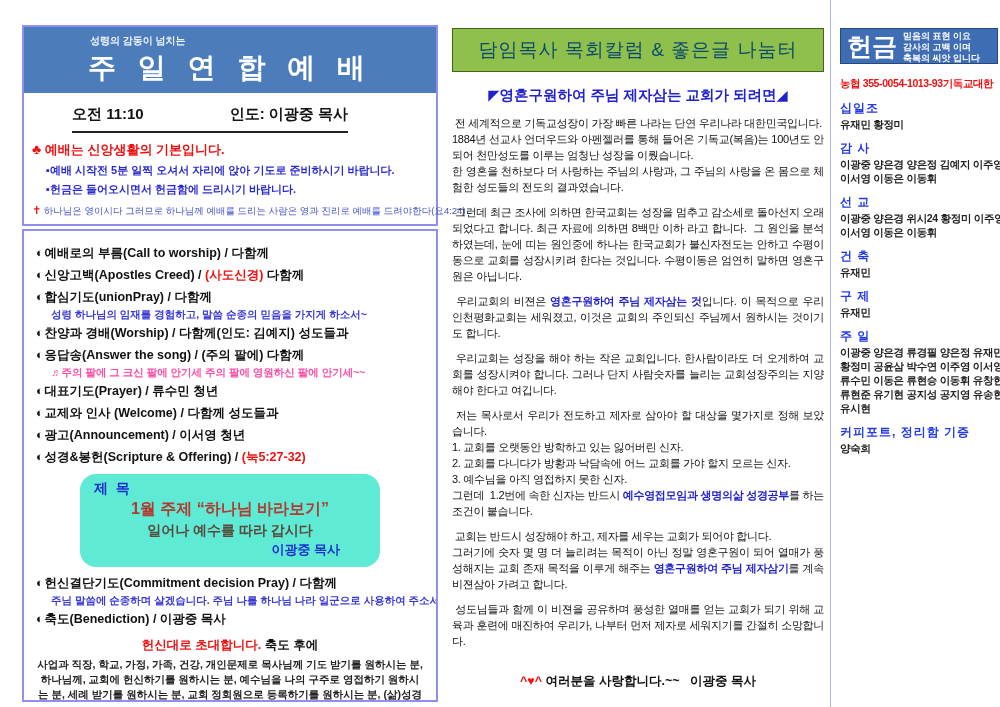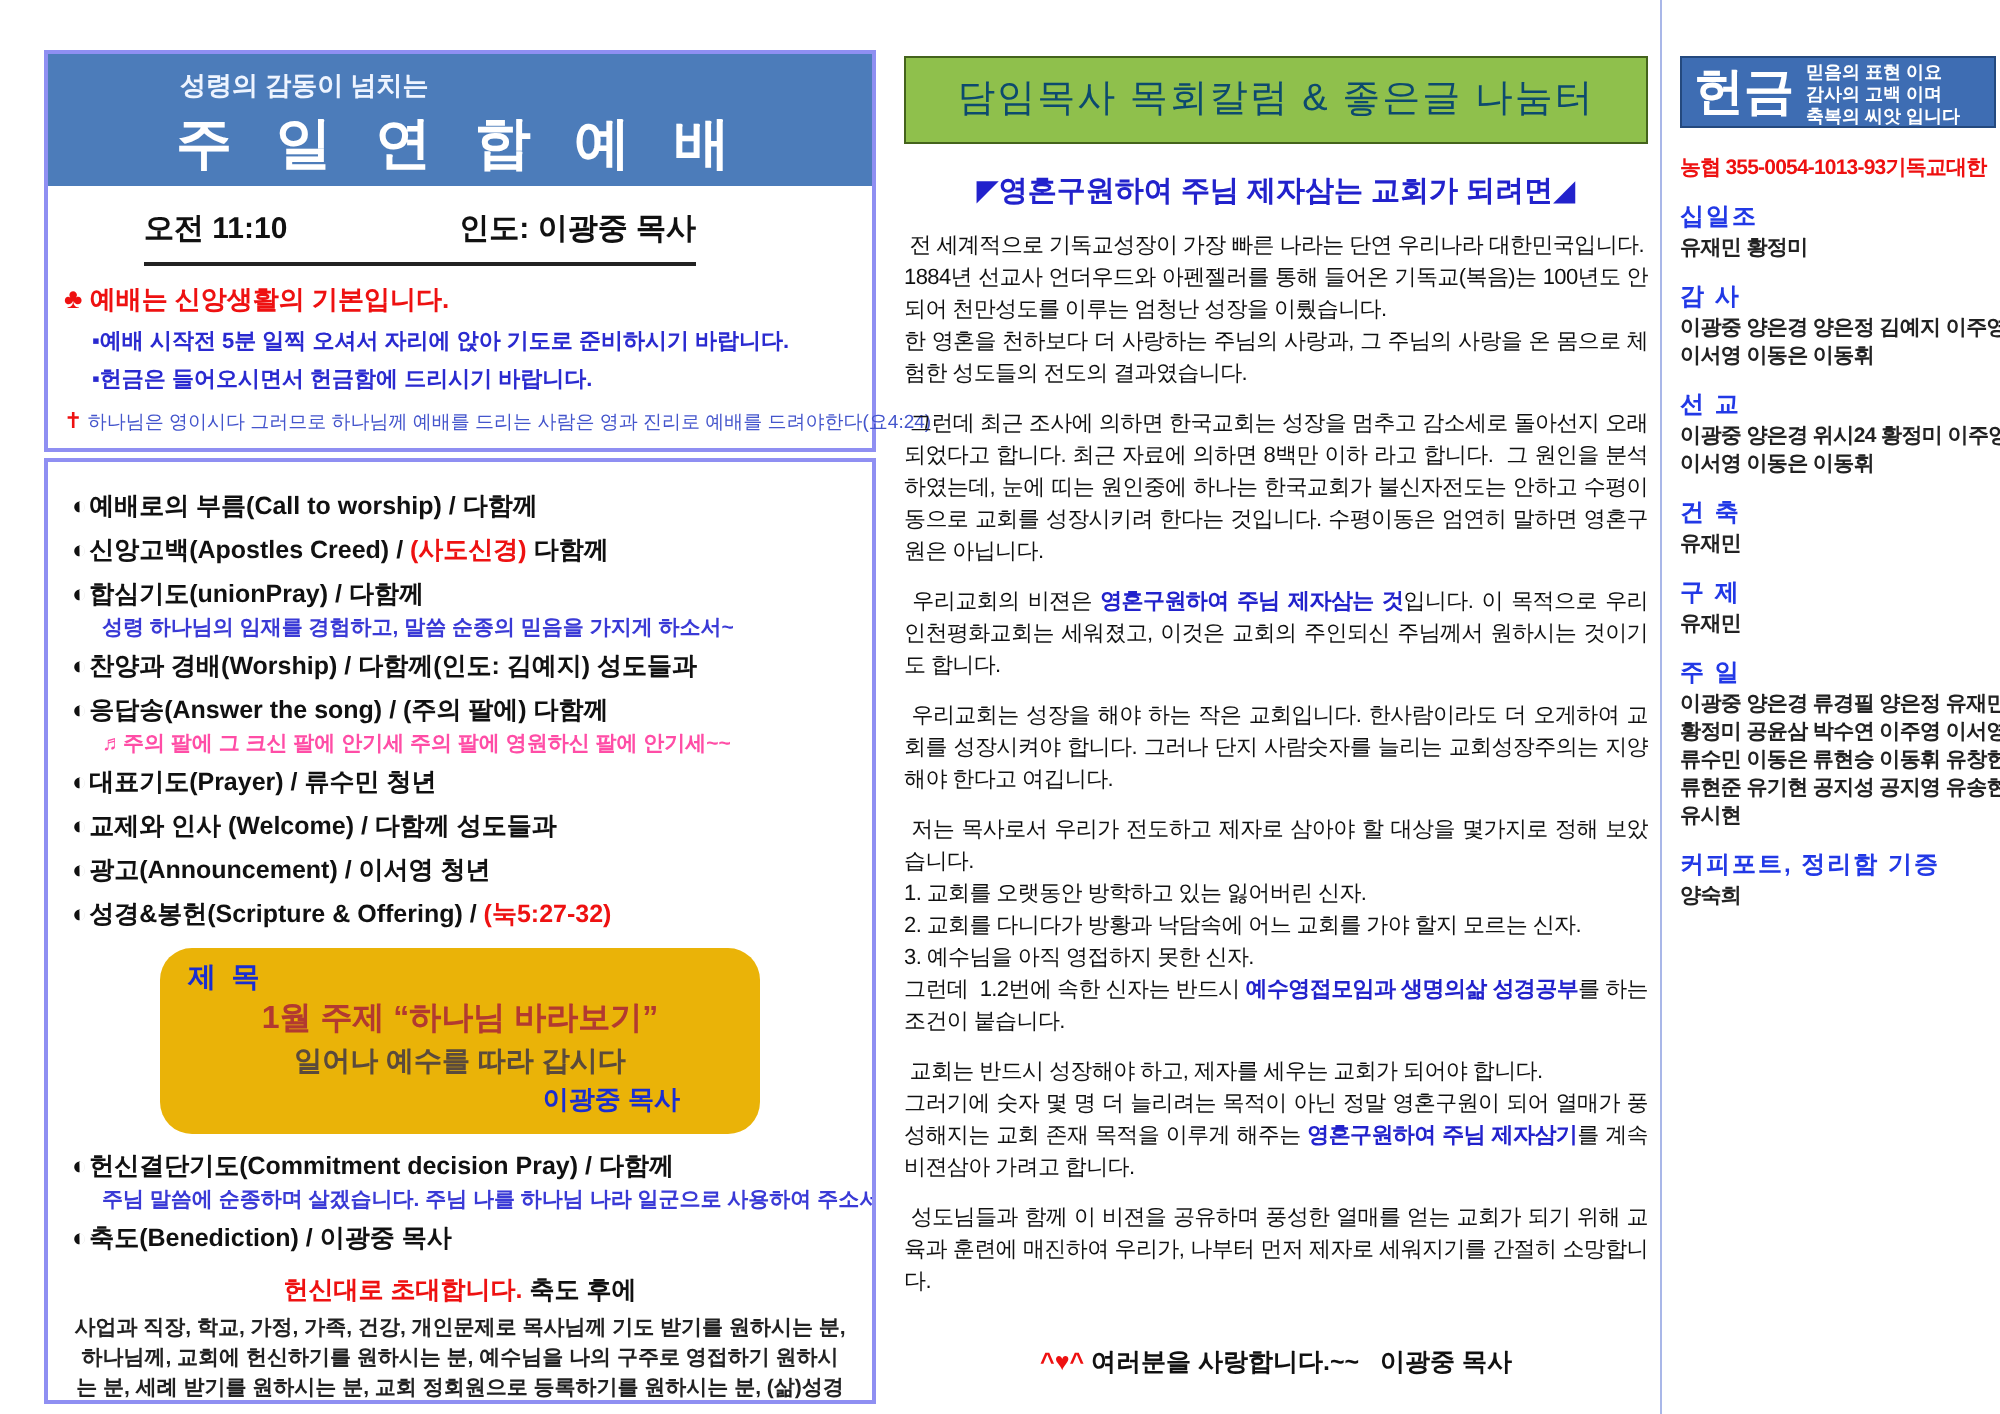--- a/index.html
+++ b/index.html
@@ -3,42 +3,42 @@
 <meta charset="utf-8">
 <style>
   html,body{margin:0;padding:0;background:#fff;}
   .page{position:relative;width:1000px;height:707px;background:#ffffff;overflow:hidden;
         font-family:"Liberation Sans","DejaVu Sans",sans-serif;color:#111;}
 
   
   .left-col{position:absolute;left:22px;top:25px;width:416px;}
   .box{border:2px solid #8f8ff2;background:#fff;box-sizing:border-box;}
   .blue-header{background:#4c7cba;color:#fff;height:66px;}
-  .tagline{font-size:13px;font-weight:bold;padding:7px 0 0 66px;color:#eef4ff;}
+  .tagline{font-size:10px;font-weight:bold;padding:7px 0 0 66px;color:#eef4ff;}
   .main-title{font-size:28px;font-weight:bold;text-align:center;letter-spacing:7px;margin-top:1px;}
   .subheader{display:flex;justify-content:space-between;margin:12px 88px 0 48px;
              padding-bottom:7px;border-bottom:2px solid #222;font-weight:bold;font-size:15px;}
   .notice{padding:8px 8px 6px 8px;}
   .notice-title{color:#ee1111;font-weight:bold;font-size:13px;}
   .club{color:#ee1111;font-size:14px;}
   .notice-item{color:#2a2ad0;font-weight:bold;font-size:11px;margin:4px 0 0 14px;white-space:nowrap;}
   .verse{color:#4455cc;font-size:9.5px;margin-top:7px;white-space:nowrap;}
   .cross{color:#ee1111;font-size:11px;font-weight:bold;}
 
   .box2{margin-top:3px;padding:10px 12px;height:473px;overflow:hidden;}
   .order-item{margin:3px 0;}
   .order-line{font-weight:bold;font-size:12.5px;line-height:19px;color:#111;white-space:nowrap;}
   .bullet{margin-right:1px;}
   .order-note{font-size:10.5px;font-weight:bold;margin-left:15px;line-height:14px;white-space:nowrap;}
   .note-blue{color:#3a3ad6;}
   .note-pink{color:#ff4da6;}
   .red{color:#ee1111;font-weight:bold;}
   .em{color:#2222cc;font-weight:bold;}
 
-  .sermon-box{background:#eab308;border-radius:16px;width:272px;margin:7px 0 7px 44px;padding:6px 14px 8px;}
+  .sermon-box{background:#5eead4;border-radius:16px;width:272px;margin:7px 0 7px 44px;padding:6px 14px 8px;}
   .sermon-heading{color:#1a2ed0;font-weight:bold;font-size:14px;white-space:pre-wrap;}
   .sermon-line1{text-align:center;color:#b23a30;font-weight:bold;font-size:16px;margin-top:1px;}
   .sermon-line2{text-align:center;color:#5a4a3c;font-weight:bold;font-size:14px;margin-top:2px;}
   .sermon-speaker{text-align:right;color:#1a2ed0;font-weight:bold;font-size:13px;margin:1px 26px 0 0;}
 
   .invitation{margin-top:8px;text-align:center;}
   .inv-title{font-size:12.5px;font-weight:bold;}
   .inv-body{font-size:10.5px;font-weight:bold;color:#222;line-height:15px;margin-top:3px;}
 
   

